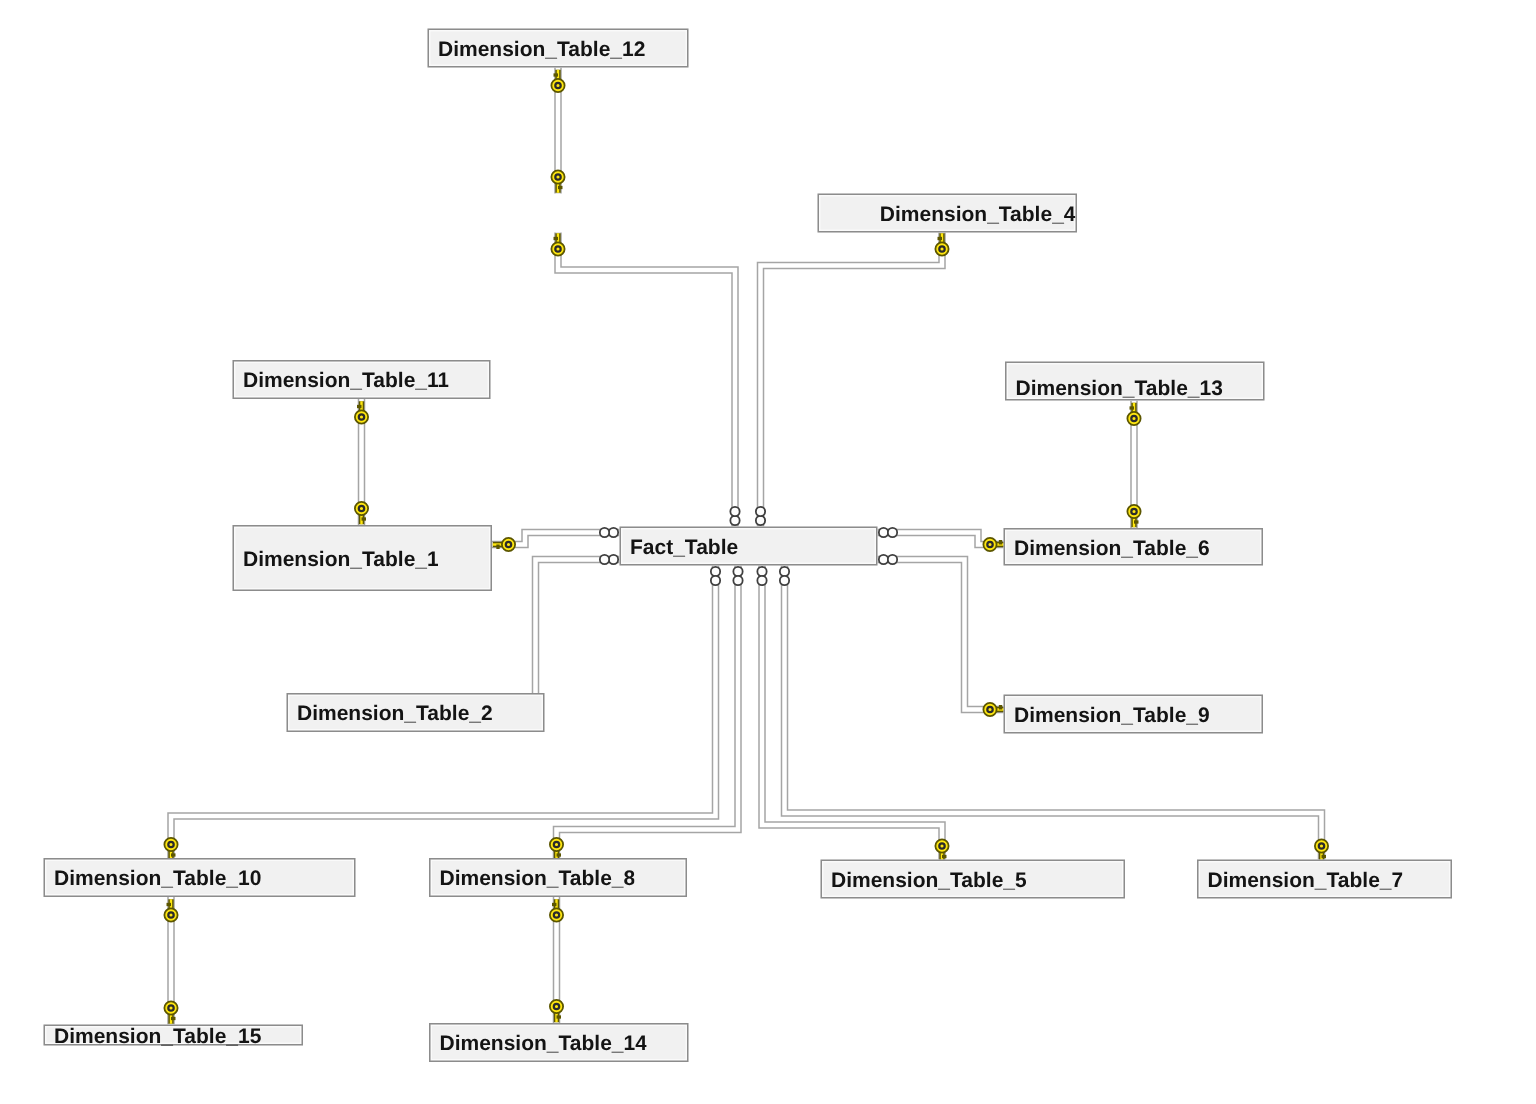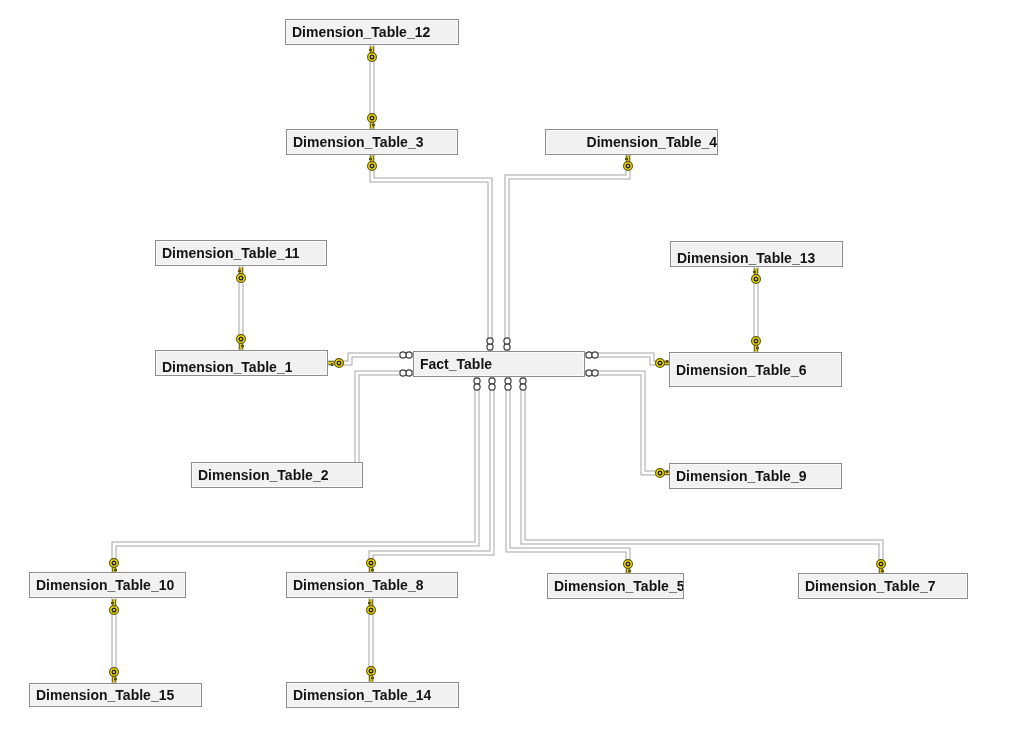--- a/index.html
+++ b/index.html
@@ -234,56 +234,53 @@
         <circle cx="523" cy="387" r="3.1" fill="#fdfdfd" stroke="#3f3f3f" stroke-width="1.2"></circle>
       </g>
     </svg>
   <div id="table-layer">
       <div class="table-node" style="left: 413px; top: 351px; width: 172px; height: 26px;">
         <span class="table-label">Fact_Table</span>
       </div>
       <div class="table-node" style="left: 285px; top: 19px; width: 174px; height: 26px;">
         <span class="table-label">Dimension_Table_12</span>
       </div>
-      <div class="table-node" style="left: 286px; top: 129px; width: 172px; height: 26px;">
-        <span class="table-label">Dimension_Table_3</span>
-      </div>
       <div class="table-node" style="left: 545px; top: 129px; width: 173px; height: 26px; justify-content: flex-end;">
         <span class="table-label">Dimension_Table_4</span>
       </div>
       <div class="table-node" style="left: 155px; top: 240px; width: 172px; height: 26px;">
         <span class="table-label">Dimension_Table_11</span>
       </div>
-      <div class="table-node" style="left: 155px; top: 350px; width: 173px; height: 26px; align-items: flex-end;">
+      <div class="table-node" style="left: 155px; top: 350px; width: 173px; height: 44px;">
         <span class="table-label">Dimension_Table_1</span>
       </div>
       <div class="table-node" style="left: 155px; top: 462px; width: 172px; height: 26px; margin-left: 36px;">
         <span class="table-label">Dimension_Table_2</span>
       </div>
       <div class="table-node" style="left: 670px; top: 241px; width: 173px; height: 26px; align-items: flex-end;">
         <span class="table-label">Dimension_Table_13</span>
       </div>
-      <div class="table-node" style="left: 669px; top: 352px; width: 173px; height: 35px;">
+      <div class="table-node" style="left: 669px; top: 352px; width: 173px; height: 25px;">
         <span class="table-label">Dimension_Table_6</span>
       </div>
       <div class="table-node" style="left: 669px; top: 463px; width: 173px; height: 26px;">
         <span class="table-label">Dimension_Table_9</span>
       </div>
-      <div class="table-node" style="left: 29px; top: 572px; width: 157px; height: 26px;">
+      <div class="table-node" style="left: 29px; top: 572px; width: 208px; height: 26px;">
         <span class="table-label">Dimension_Table_10</span>
       </div>
-      <div class="table-node" style="left: 29px; top: 683px; width: 173px; height: 24px;">
+      <div class="table-node" style="left: 29px; top: 683px; width: 173px; height: 14px;">
         <span class="table-label">Dimension_Table_15</span>
       </div>
       <div class="table-node" style="left: 286px; top: 572px; width: 172px; height: 26px;">
         <span class="table-label">Dimension_Table_8</span>
       </div>
       <div class="table-node" style="left: 286px; top: 682px; width: 173px; height: 26px; text-align: center;">
         <span class="table-label">Dimension_Table_14</span>
       </div>
-      <div class="table-node" style="left: 547px; top: 573px; width: 137px; height: 26px;">
+      <div class="table-node" style="left: 547px; top: 573px; width: 203px; height: 26px;">
         <span class="table-label">Dimension_Table_5</span>
       </div>
       <div class="table-node" style="left: 798px; top: 573px; width: 170px; height: 26px;">
         <span class="table-label">Dimension_Table_7</span>
       </div>
     </div>
 </div>
 
 </body></html>

